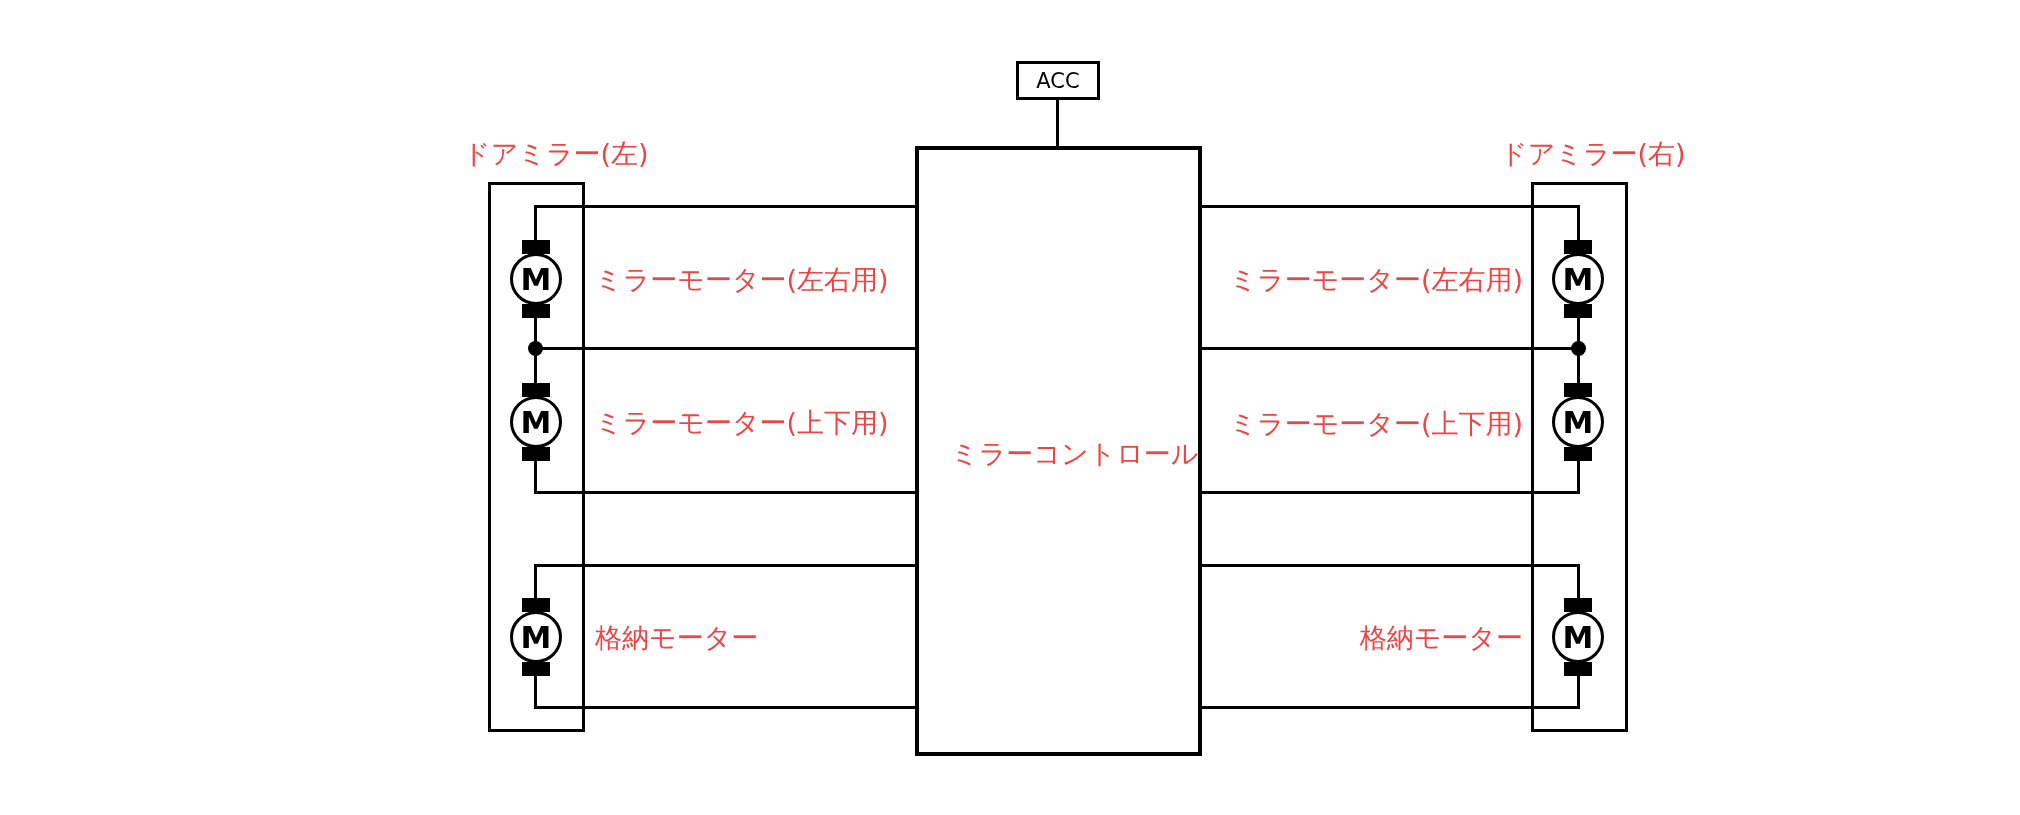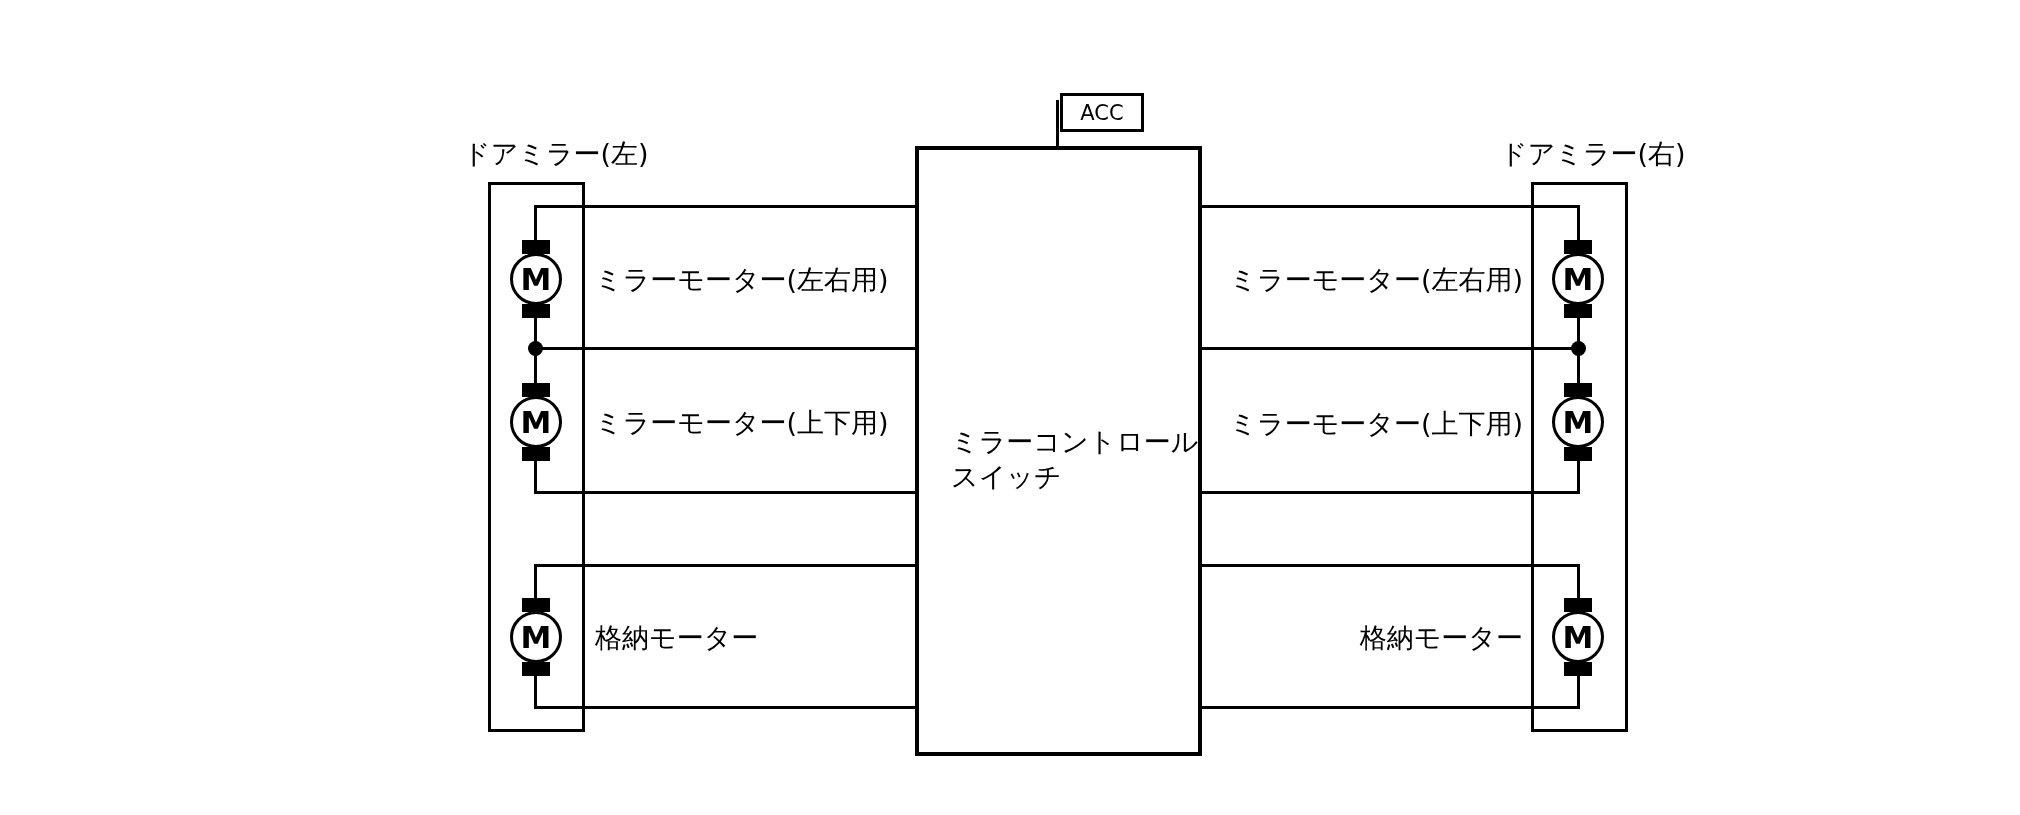--- a/index.html
+++ b/index.html
@@ -18,21 +18,21 @@
     border: 3px solid #000;
     background: #ffffff;
   }
   .wh, .wv { position: absolute; background: #000; }
   .jp {
     position: absolute;
     font-size: 27px;
     line-height: 30px;
     font-weight: 500;
     white-space: nowrap;
-    color: #000000;
+    color: #ef4444;
   }
   .jp.right { text-align: right; }
   .motor {
     position: absolute;
     width: 52px;
     display: flex;
     flex-direction: column;
     align-items: center;
   }
   .brush { width: 28px; height: 14px; background: #000; }
@@ -61,29 +61,28 @@
     font-weight: 500;
     letter-spacing: 0px;
   }
   #cs-label { line-height: 35px; }
 </style>
 </head>
 <body>
 
 <div id="canvas">
 
-  <div id="acc-box" class="box" style="left:1060px; top:61px; width:84px; height:39px;margin-top:32px;">
+  <div id="acc-box" class="box" style="left:1016px; top:61px; width:84px; height:39px;">
     <span>ACC</span>
   </div>
   <div class="wv" style="left:1056px; top:100px; width:3px; height:46px;"></div>
 
   <div class="box" style="left:915px; top:146px; width:287px; height:610px; border-width:4px;"></div>
-  <div id="cs-label" class="jp" style="left:951px; top:424px;">
+  <div id="cs-label" class="jp" style="left:951px; top:436px;">
     <div>ミラーコントロール</div>
-    <div>スイッチ</div>
   </div>
 
   <div class="jp" style="left:463px; top:139px;">ドアミラー(左)</div>
   <div class="box" style="left:488px; top:182px; width:97px; height:550px; background:transparent;"></div>
 
   <div class="jp" style="left:1500px; top:139px;text-align:right;">ドアミラー(右)</div>
   <div class="box" style="left:1531px; top:182px; width:97px; height:550px; background:transparent;"></div>
 
   <div class="wh" style="left:535px; top:205px; width:381px; height:3px;"></div>
   <div class="wh" style="left:535px; top:347px; width:381px; height:3px;"></div>

